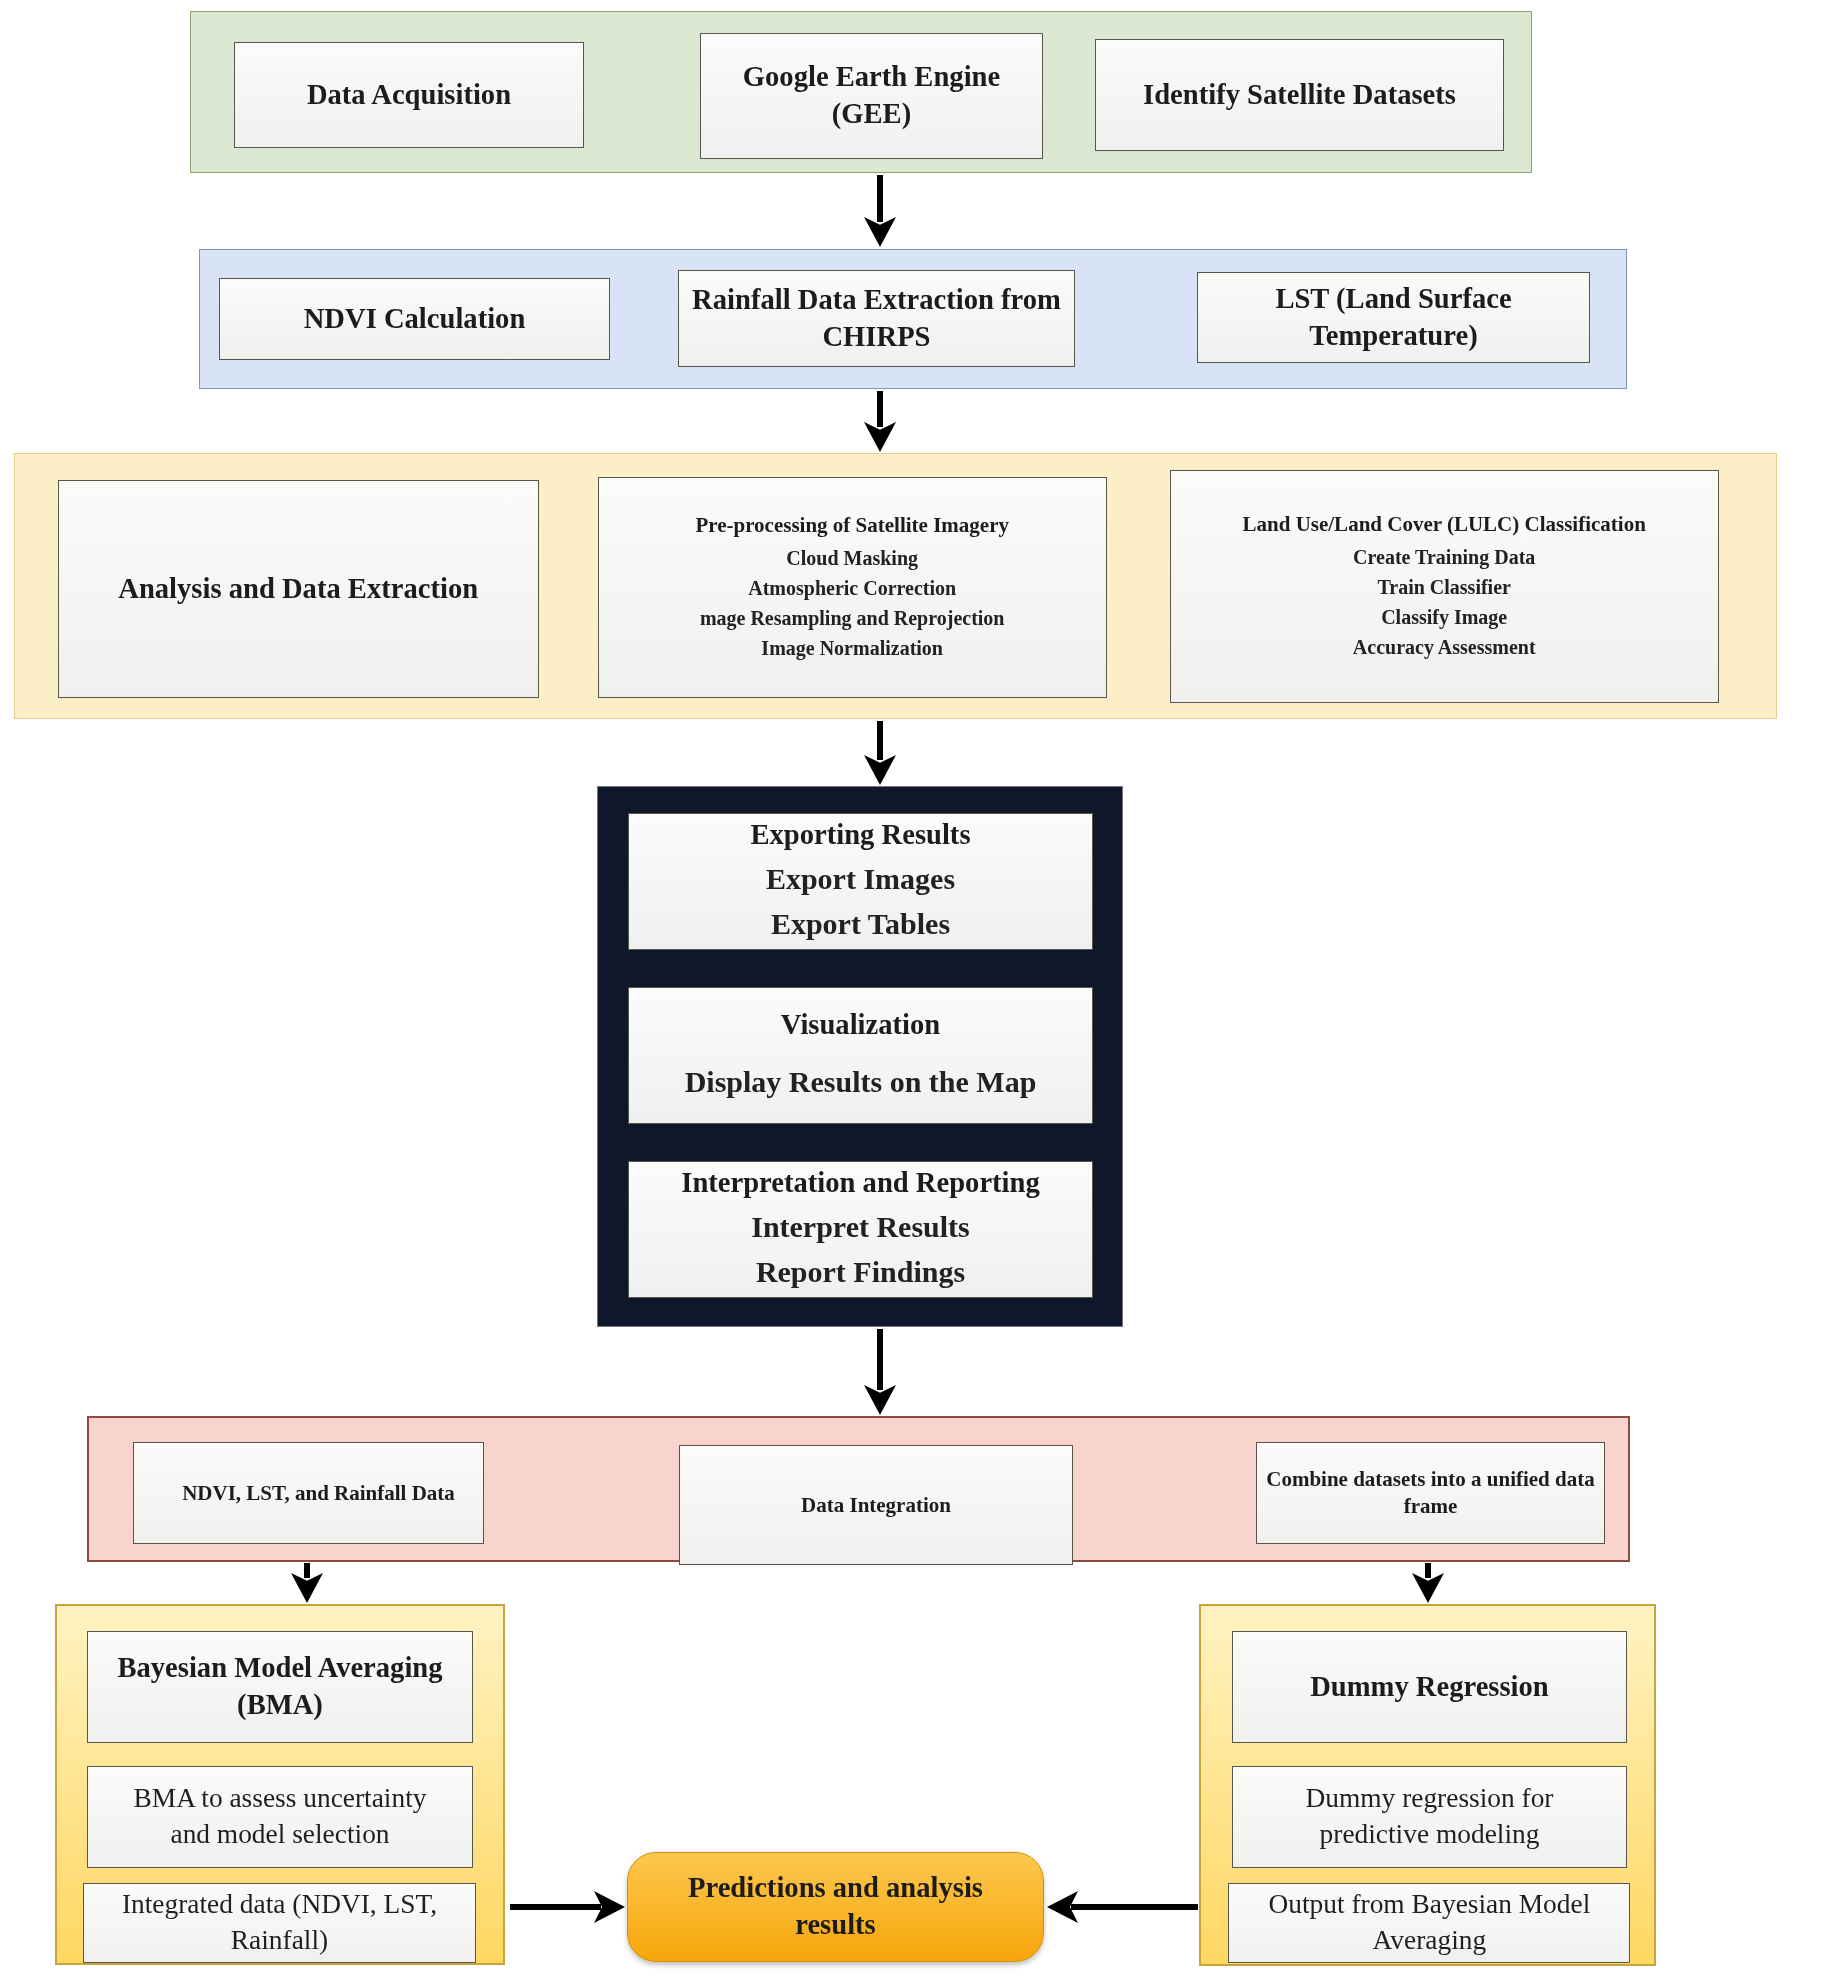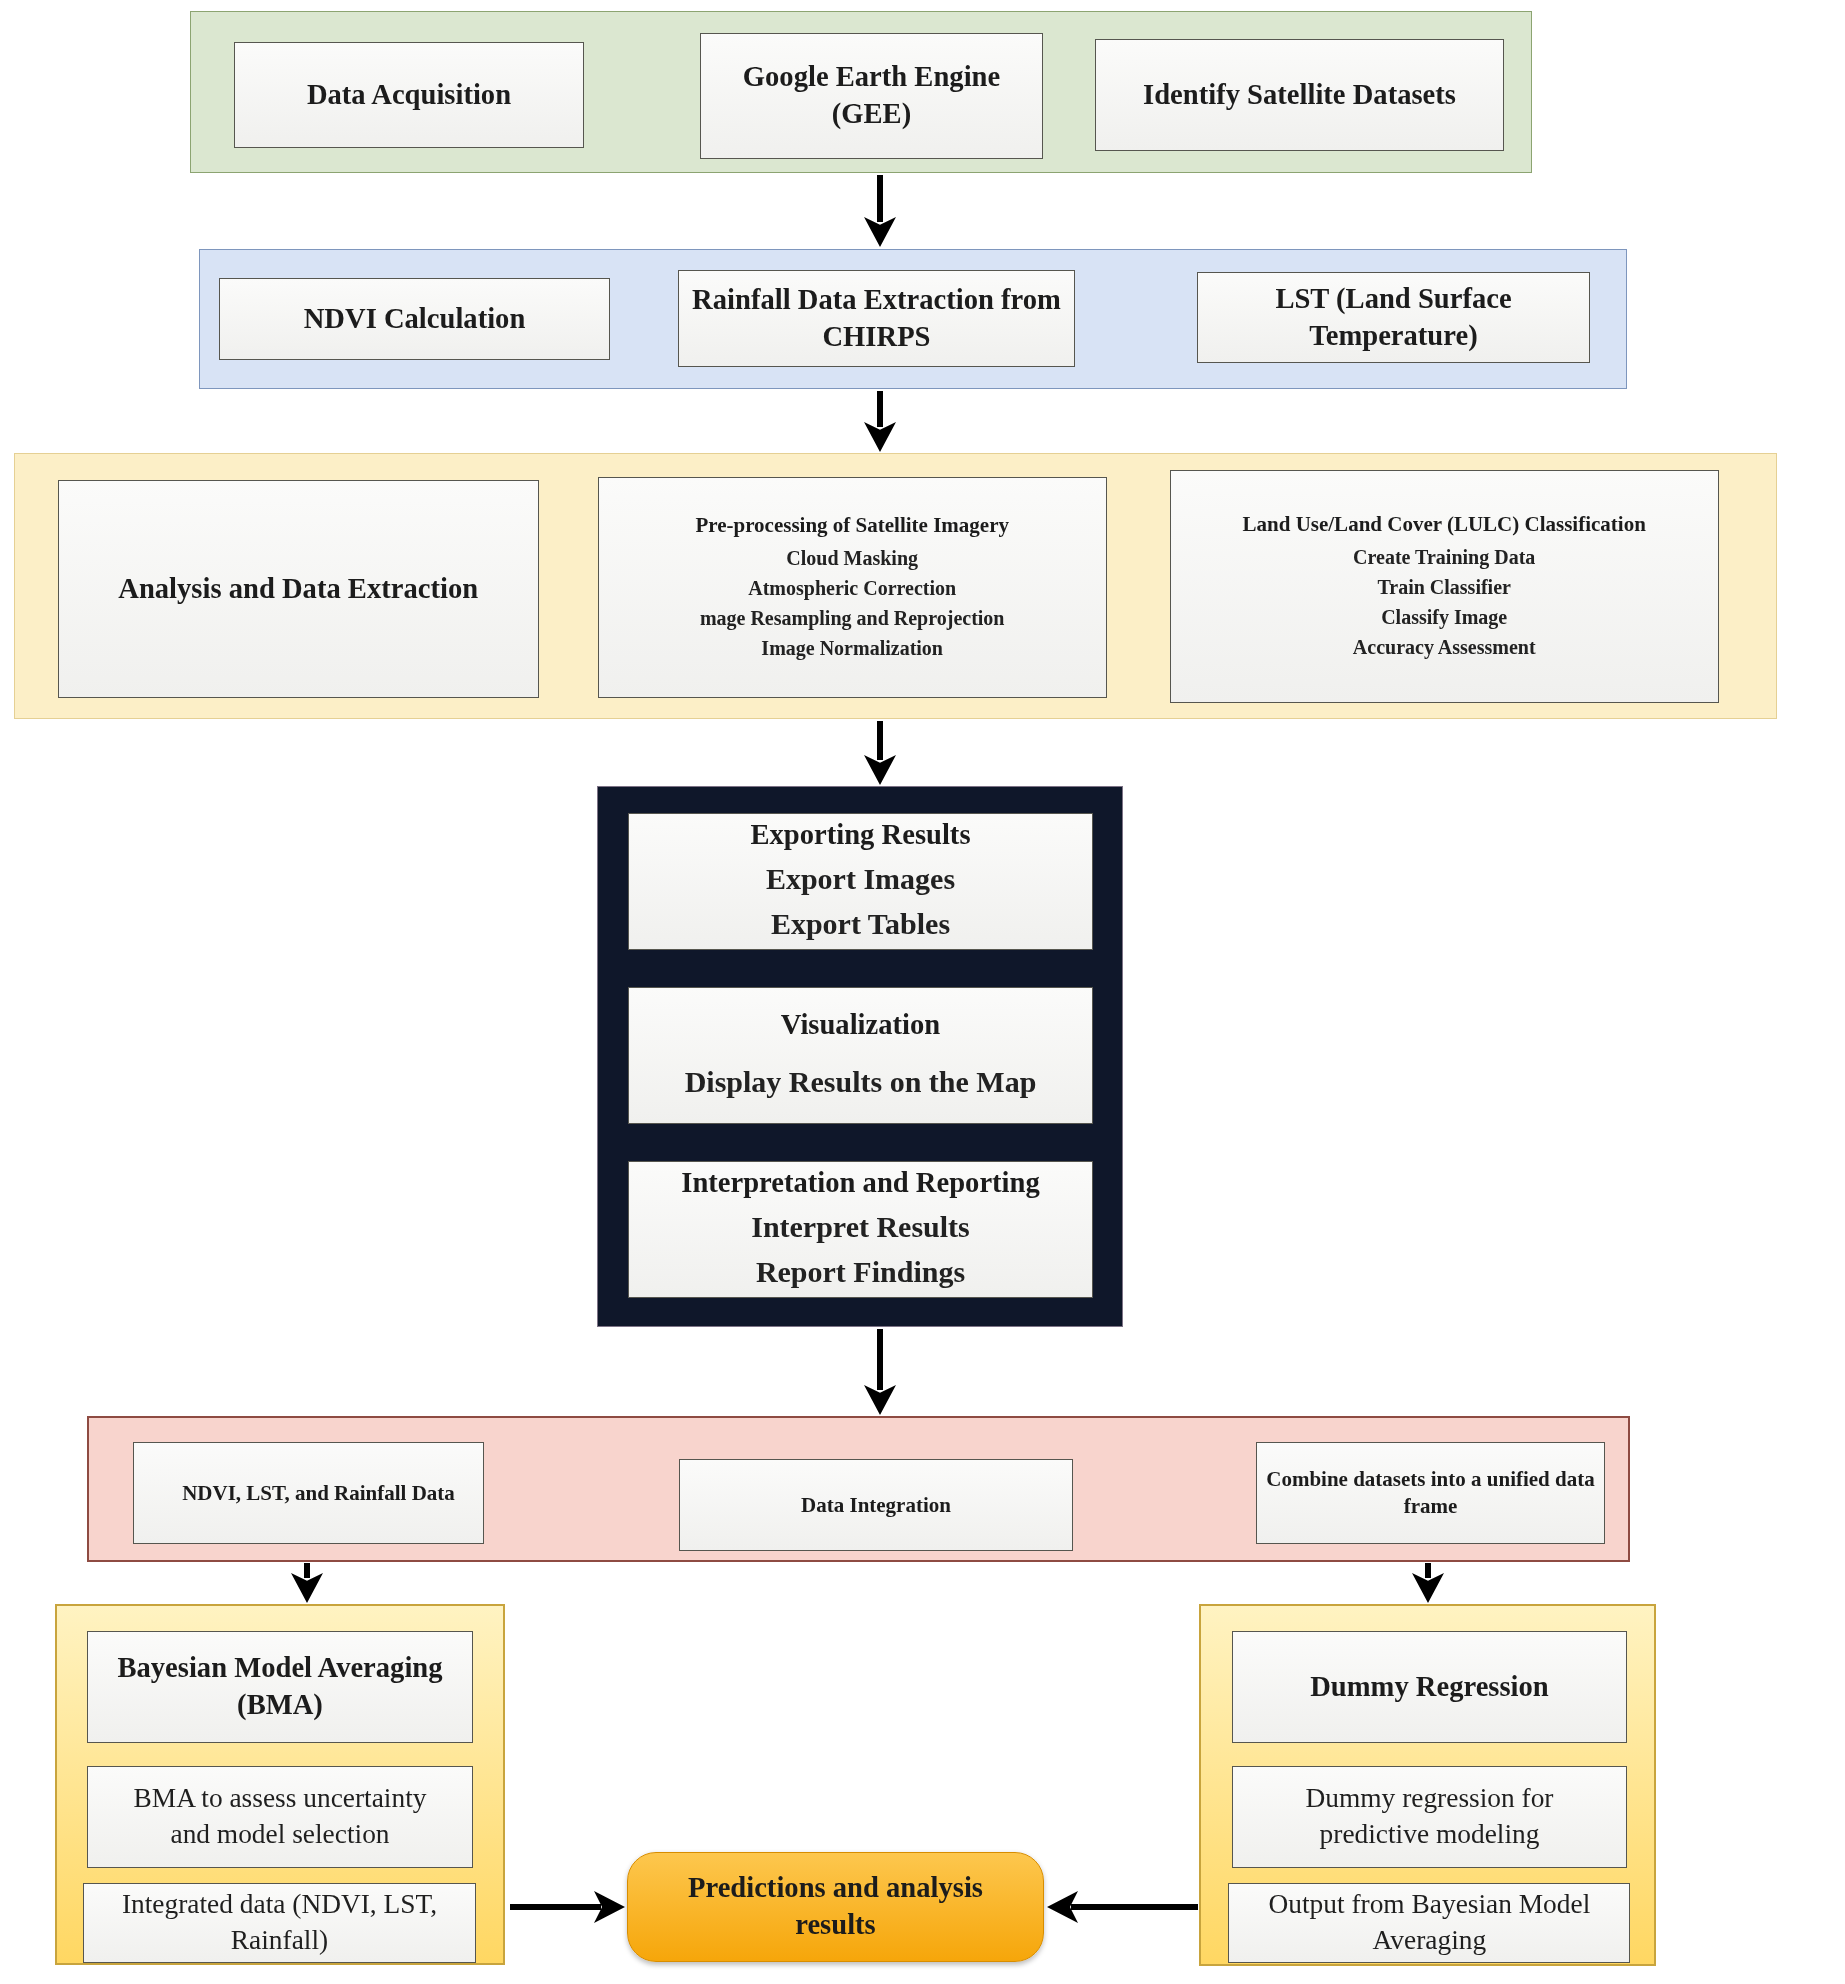--- a/index.html
+++ b/index.html
@@ -122,21 +122,21 @@
 
 <div class="arrow av" style="left:864px;top:1329px;width:32px;height:86px;">
   <div class="shaft"></div>
   <div class="head"></div>
 </div>
 
 <div class="band pink" style="left:87px;top:1416px;width:1543px;height:146px;">
   <div class="gbox" style="left:44px;top:24px;width:351px;height:102px;padding-left:20px;">
     <div class="t sm">NDVI, LST, and Rainfall Data</div>
   </div>
-  <div class="gbox" style="left:590px;top:27.4px;width:394px;height:92px;margin-top:14px;">
+  <div class="gbox" style="left:590px;top:27.4px;width:394px;height:120px;">
     <div class="t sm">Data Integration</div>
   </div>
   <div class="gbox" style="left:1167px;top:24px;width:349px;height:102px;">
     <div class="t sm">Combine datasets into a unified data frame</div>
   </div>
 </div>
 
 <div class="arrow av" style="left:291px;top:1563px;width:32px;height:40px;">
   <div class="shaft"></div>
   <div class="head"></div>

